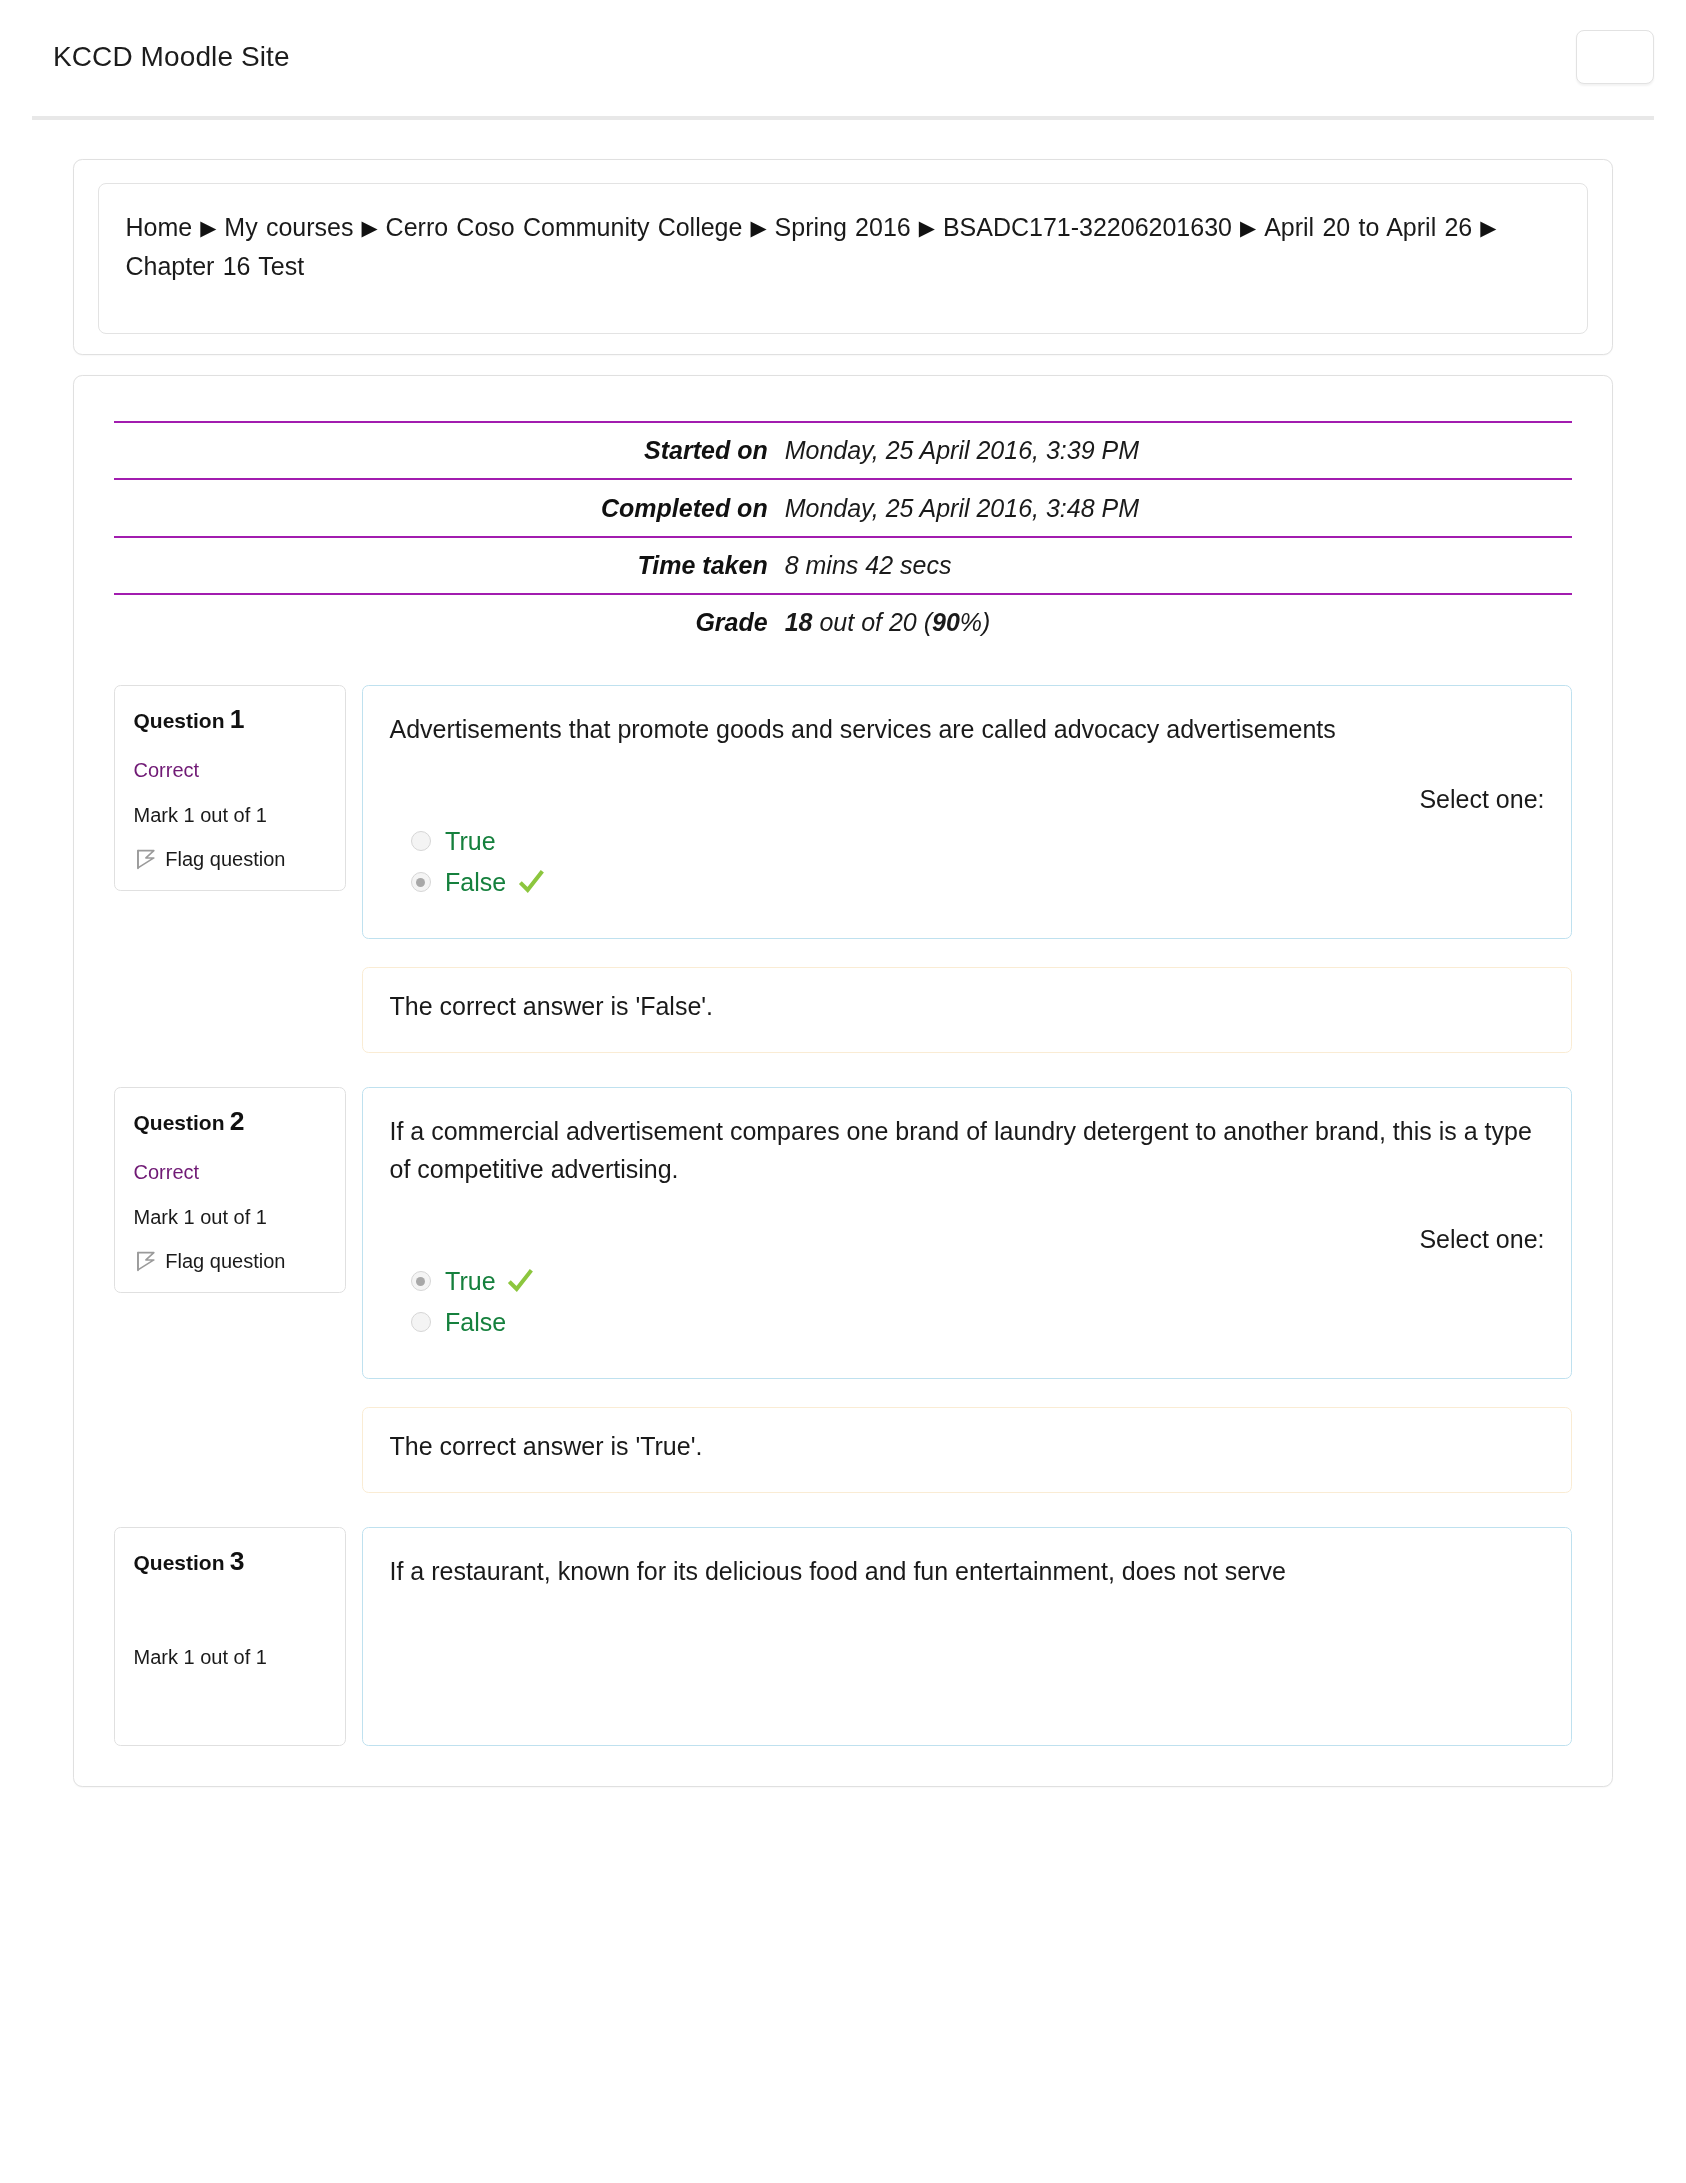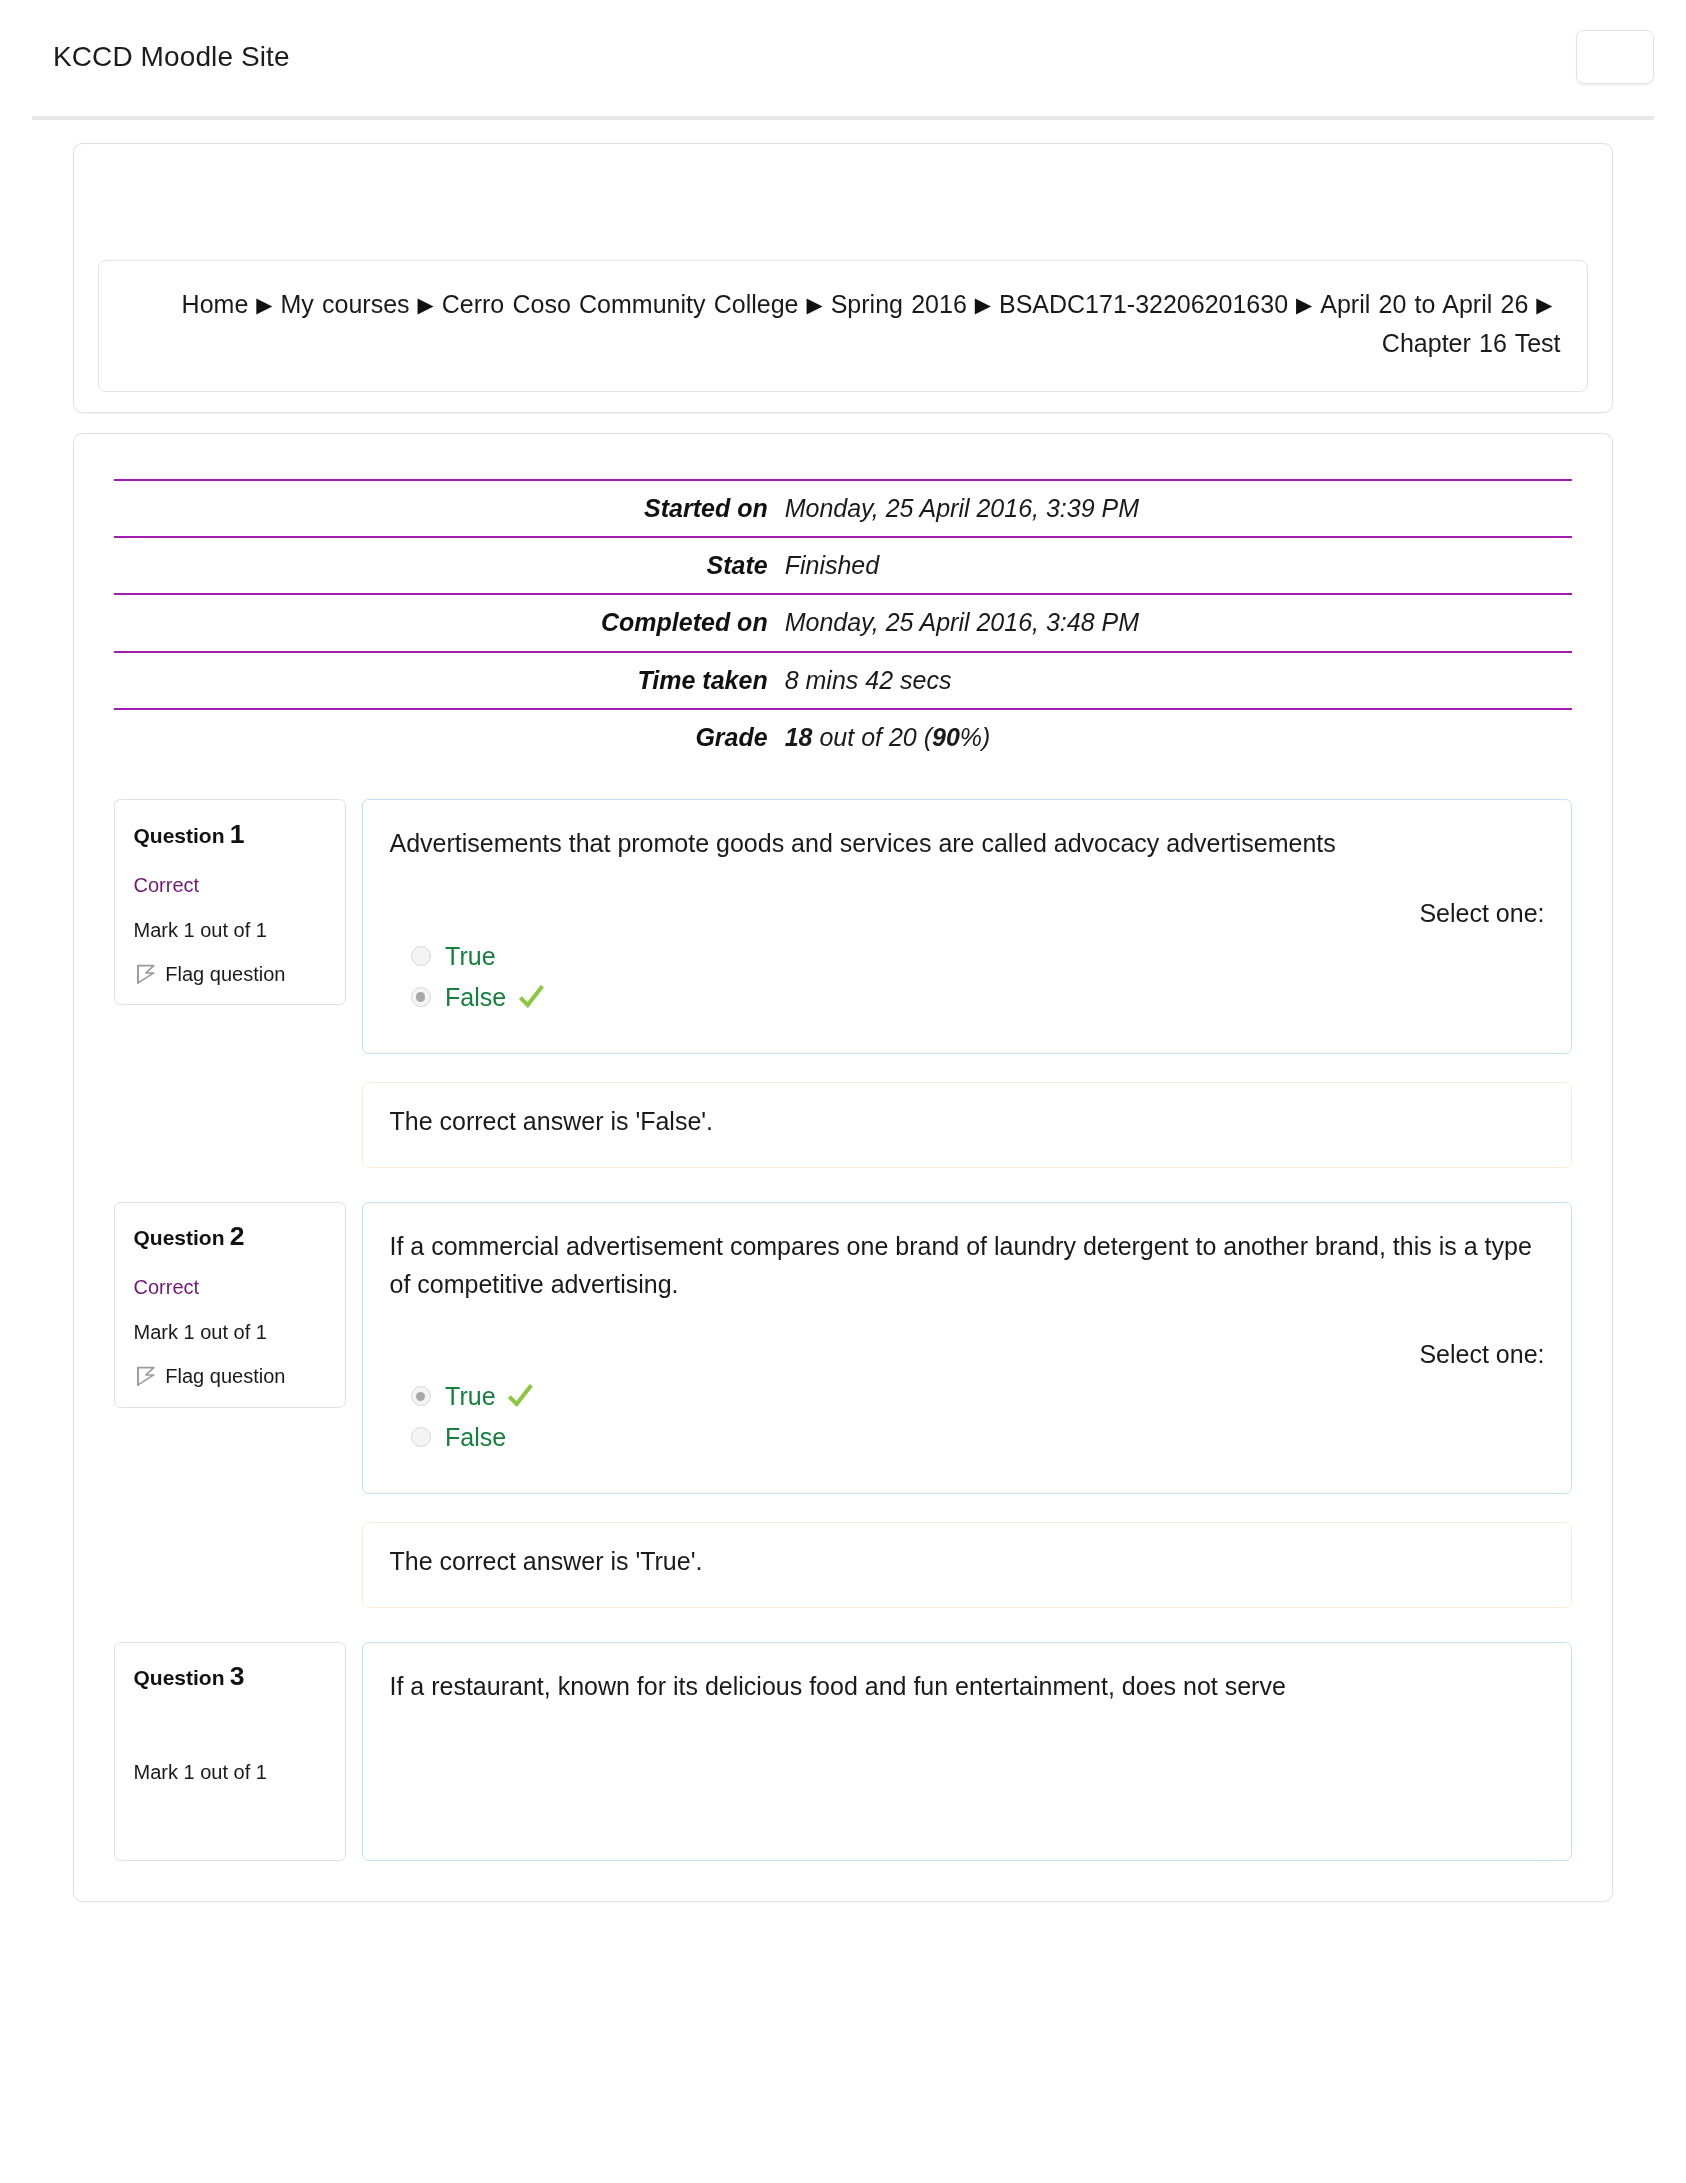--- a/index.html
+++ b/index.html
@@ -58,27 +58,26 @@
 
   .card {
     border: 1.3px solid #e0e0e0;
     border-radius: 9.3px;
     background: #ffffff;
     box-shadow: 0 0.7px 1.3px rgba(0,0,0,0.03);
   }
 
   
   .header-card {
-    margin-top: 12px;
+    margin-top: 28px;
     padding: 22.5px 24px 20px 24px;
     min-height: 196px;
     display: flex;
-    flex-direction: column;
+    flex-direction: row;
     justify-content: flex-end;
-    text-align: right;
   }
   .header-card-body { min-height: 93px; }
 
   
   .breadcrumb-box {
     border: 1.3px solid #e3e3e3;
     border-radius: 8px;
     background: #ffffff;
     padding: 24px 26.5px 26.5px 26.5px;
     min-height: 132px;
@@ -278,24 +277,20 @@
     </nav>
   </div>
 
   <div class="card main-card">
 
     <table class="quizinfo">
       <tbody>
         <tr>
           <th>Started on</th>
           <td>Monday, 25 April 2016, 3:39 PM</td>
-        </tr>
-        <tr>
-          <th>State</th>
-          <td>Finished</td>
         </tr>
         <tr>
           <th>Completed on</th>
           <td>Monday, 25 April 2016, 3:48 PM</td>
         </tr>
         <tr>
           <th>Time taken</th>
           <td>8 mins 42 secs</td>
         </tr>
         <tr>

